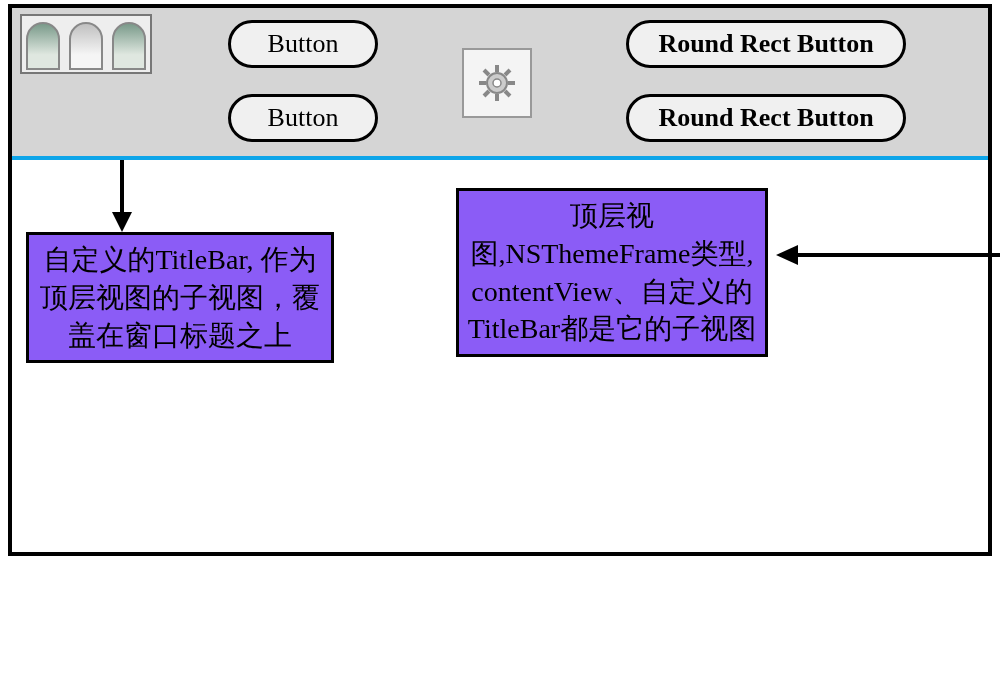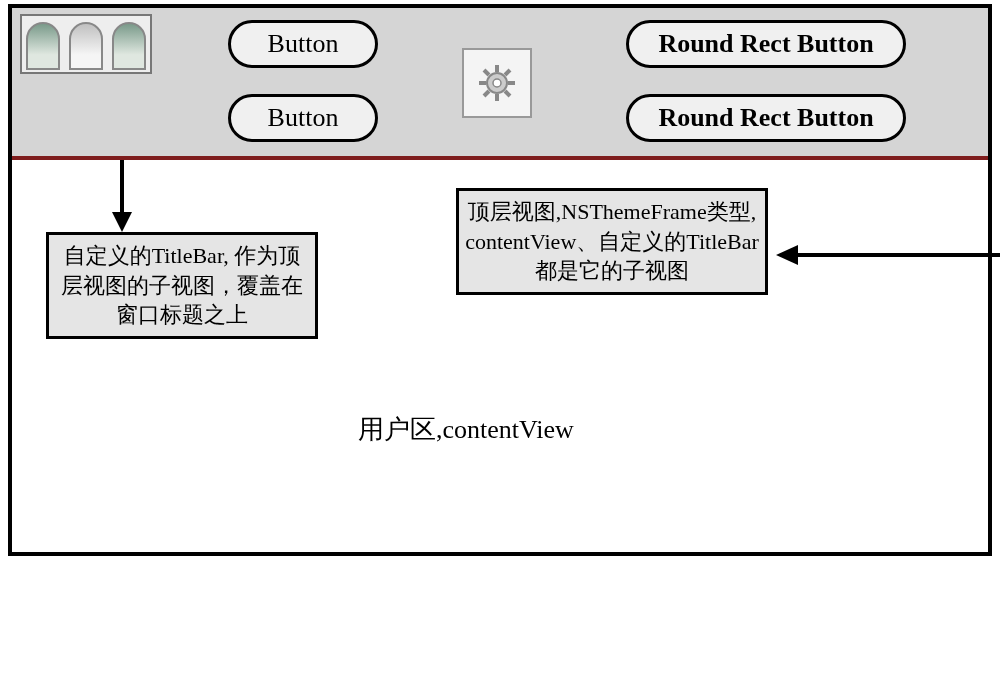--- a/index.html
+++ b/index.html
@@ -18,21 +18,21 @@
     height: 552px;
     border: 4px solid #000;
   }
   .titlebar {
     position: absolute;
     left: 0;
     top: 0;
     right: 0;
     height: 152px;
     background: #d5d5d5;
-    border-bottom: 4px solid #7f1d1d;
+    border-bottom: 4px solid #0ea5e9;
   }
   .arches-icon {
     position: absolute;
     left: 8px;
     top: 6px;
     width: 132px;
     height: 60px;
     border: 2px solid #777;
     background: #eee;
     display: flex;
@@ -81,25 +81,25 @@
   .content-area {
     position: absolute;
     left: 0;
     top: 152px;
     right: 0;
     bottom: 0;
   }
   .annot-box {
     position: absolute;
     border: 3px solid #000;
-    font-size: 22px;
+    font-size: 28px;
     line-height: 1.35;
     text-align: center;
     padding: 6px 4px;
-    background: #e5e5e5;
+    background: #8b5cf6;
     font-family: "SimSun", "Times New Roman", serif;
   }
   .content-label {
     position: absolute;
     font-size: 26px;
     font-family: "SimSun", "Times New Roman", serif;
   }
   .arrow-down {
     position: absolute;
   }
@@ -147,24 +147,23 @@
     <button class="btn btn-large" style="left:614px; top:86px;">Round Rect Button</button>
   </div>
 
   <div class="content-area">
 
     <svg class="arrow-down" style="left:90px; top:-2px;" width="40" height="76">
       <line x1="20" y1="2" x2="20" y2="58" stroke="#000" stroke-width="4"></line>
       <polygon points="20,74 10,54 30,54" fill="#000"></polygon>
     </svg>
 
-    <div class="annot-box" style="left:14px; top:72px; width:272px;margin-left:20px;">自定义的TitleBar, 作为顶层视图的子视图，覆盖在窗口标题之上</div>
+    <div class="annot-box" style="left:14px; top:72px; width:308px;">自定义的TitleBar, 作为顶层视图的子视图，覆盖在窗口标题之上</div>
 
     <div class="annot-box" style="left:444px; top:28px; width:312px;">顶层视图,NSThemeFrame类型, contentView、自定义的TitleBar都是它的子视图</div>
 
     <svg class="arrow-left" style="left:760px; top:80px;" width="230" height="30">
       <line x1="228" y1="15" x2="24" y2="15" stroke="#000" stroke-width="4"></line>
       <polygon points="4,15 26,5 26,25" fill="#000"></polygon>
     </svg>
 
-    <div class="content-label" style="left:346px; top:252px;">用户区,contentView</div>
   </div>
 </div>
 
 </body></html>

